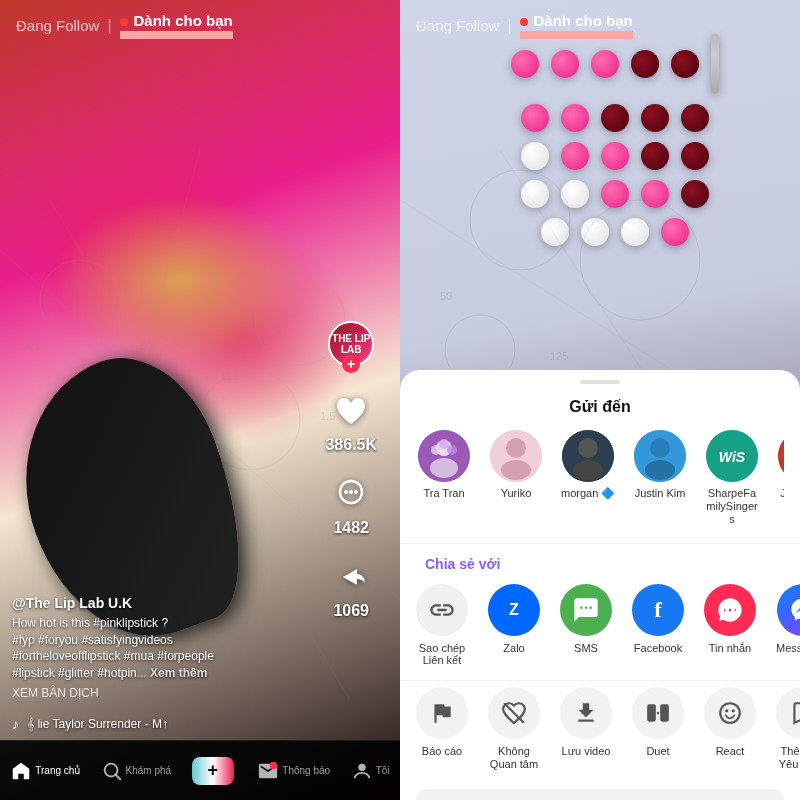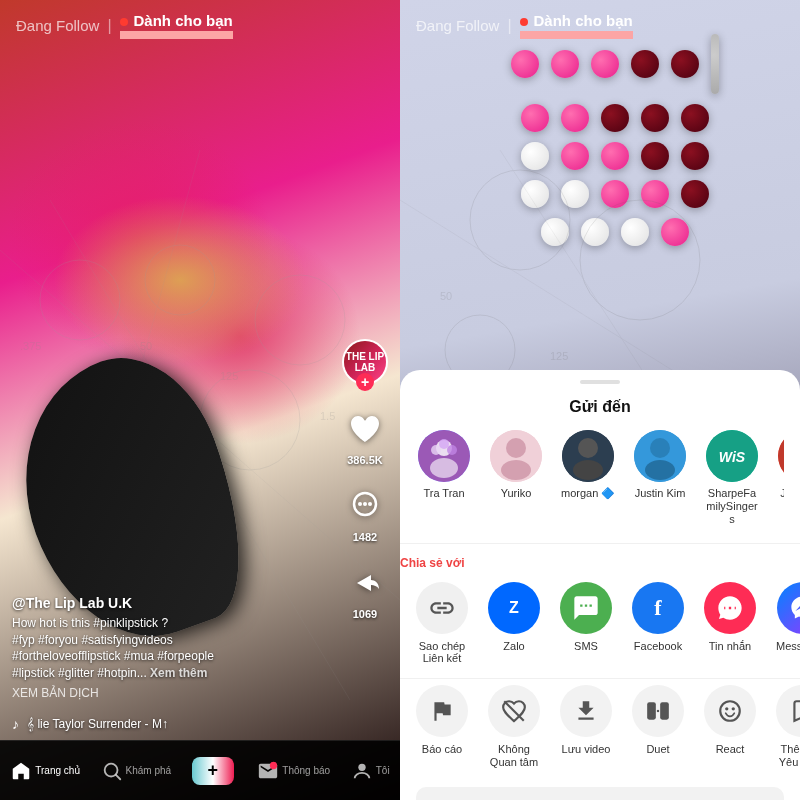--- a/index.html
+++ b/index.html
@@ -90,21 +90,21 @@
       height: 8px;
       background: #ff3b30;
       border-radius: 50%;
       display: inline-block;
       margin-right: 6px;
     }
 
     
     .right-sidebar {
       position: absolute;
-      right: 12px;
+      right: 23px;
       bottom: 180px;
       display: flex;
       flex-direction: column;
       align-items: center;
       gap: 18px;
       z-index: 10;
     }
 
     .avatar-container {
       position: relative;
@@ -169,21 +169,21 @@
       align-items: center;
       justify-content: center;
     }
 
     .icon-svg {
       filter: drop-shadow(0 1px 3px rgba(0,0,0,0.5));
     }
 
     .icon-count {
       color: #fff;
-      font-size: 11px;
+      font-size: 16px;
       font-weight: 600;
       text-shadow: 0 1px 3px rgba(0,0,0,0.8);
     }
 
     
     .bottom-info {
       position: absolute;
       bottom: 100px;
       left: 12px;
       right: 70px;
@@ -405,24 +405,24 @@
     .contact-name {
       font-size: 11px;
       color: #333;
       text-align: center;
       max-width: 56px;
       word-break: break-word;
       line-height: 1.2;
     }
 
     .section-label {
-      font-size: 12px;
+      font-size: 14px;
       font-weight: 600;
-      color: #ef4444;
-      padding: 8px 0 12px;
+      color: #8b5cf6;
+      padding: 8px 25px 12px;
     }
 
     .share-row {
       display: flex;
       gap: 20px;
       padding: 0 16px 14px;
       justify-content: flex-start;
     }
 
     .share-item {

